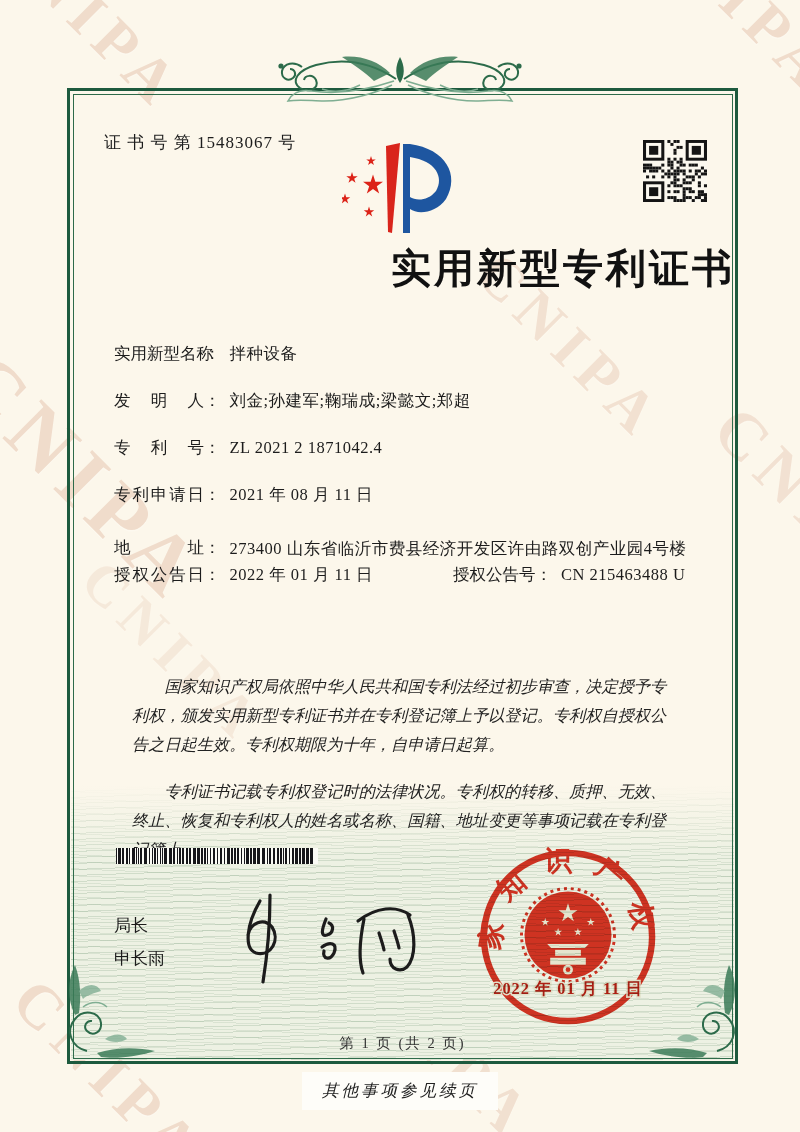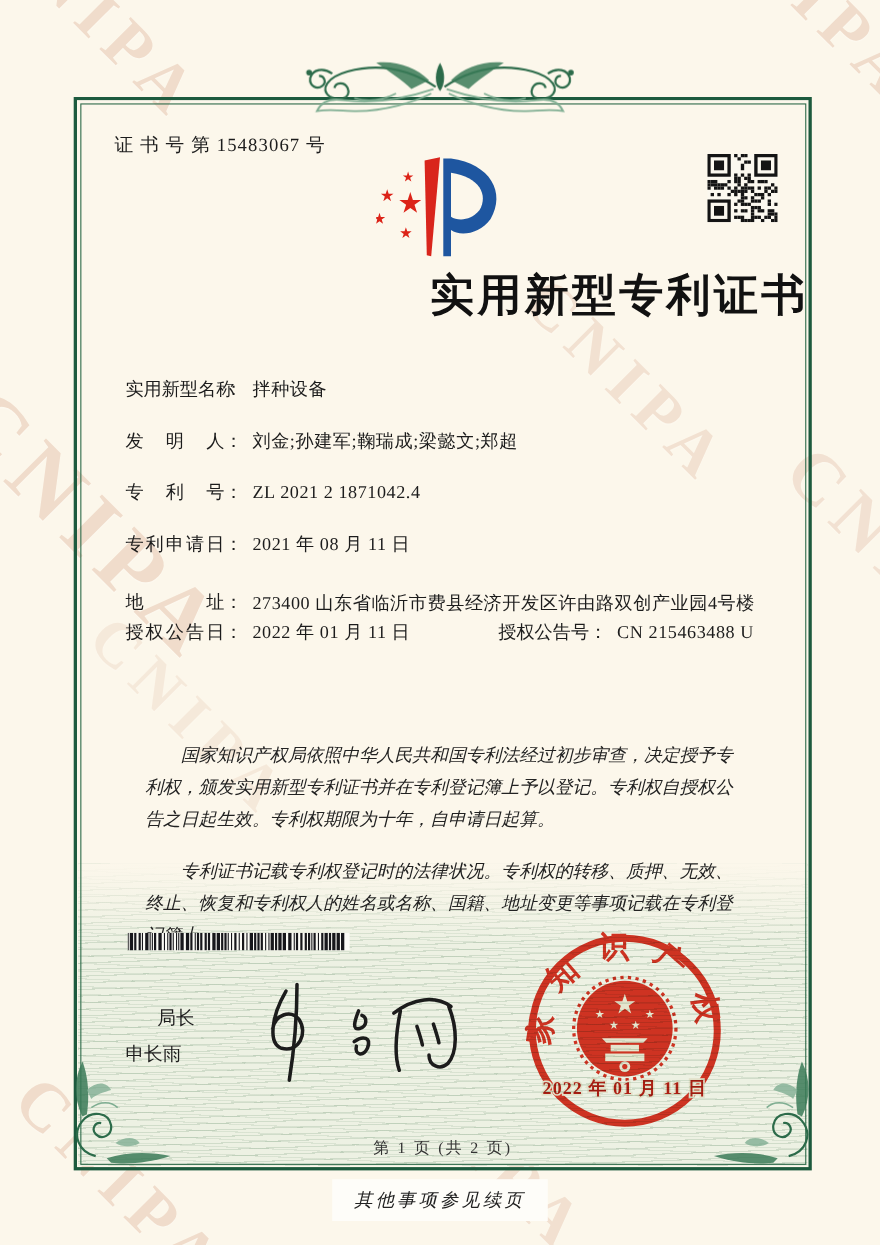--- a/index.html
+++ b/index.html
@@ -16,42 +16,42 @@
          border:3.5px solid #1d5a3e;box-sizing:border-box;z-index:1;}
   .frame::after{content:"";position:absolute;inset:2.5px;border:1px solid #2e6b4a;pointer-events:none;}
   .waves{position:absolute;left:1px;right:1px;bottom:1px;top:694px;
          background-color:#edf1e3;
          background-image:
            linear-gradient(180deg,#fcf7eb 0px,rgba(252,247,235,0) 72px),
            repeating-linear-gradient(178deg,rgba(105,145,110,.22) 0 1px,rgba(0,0,0,0) 1px 6px),
            repeating-linear-gradient(182.5deg,rgba(105,145,110,.15) 0 1px,rgba(0,0,0,0) 1px 7px);}
   .orn{position:absolute;z-index:3;}
   
-  .cert-no{position:absolute;left:34px;top:29px;font-size:17px;letter-spacing:1px;text-align:center;}
+  .cert-no{position:absolute;left:34px;top:40px;font-size:17px;letter-spacing:1px;text-align:center;}
   .qr{position:absolute;left:573px;top:49px;width:64px;height:62px;}
   .logo{position:absolute;left:272px;top:44px;width:124px;height:102px;}
   .title{position:absolute;left:0;top:150px;width:100%;text-align:right;
          font-size:40px;font-weight:bold;letter-spacing:3px;color:#111;}
   
   .fields{position:absolute;left:44px;top:252px;width:584px;font-size:16.5px;}
   .row{line-height:21px;margin-bottom:26px;white-space:nowrap;}
   .lbl{display:inline-block;width:90px;text-align:justify;text-align-last:justify;vertical-align:top;}
   .cln{margin-right:9px;}
   .val{letter-spacing:.5px;}
   .row-addr{margin-bottom:4px;margin-top:32px;}
   .row-addr .val{display:inline-block;width:474px;white-space:normal;line-height:23px;vertical-align:top;}
   .pair2{margin-left:80px;}
   
   .paras{position:absolute;left:44px;top:564px;width:580px;font-size:16.2px;
          line-height:29px;font-style:italic;color:#222;}
   .paras p{margin:18px;text-indent:2em;}
   
   .barcode{position:absolute;left:46px;top:757px;width:202px;height:16px;z-index:4;}
   .signer-title{position:absolute;left:44px;top:823px;font-size:17px;z-index:4;
-                font-family:"Liberation Sans","DejaVu Sans",sans-serif;margin-left:29px;}
+                font-family:"Liberation Sans","DejaVu Sans",sans-serif;}
   .signer-name{position:absolute;left:44px;top:856px;font-size:17px;z-index:4;
                font-family:"Liberation Sans","DejaVu Sans",sans-serif;text-align:center;}
   .sig{position:absolute;left:160px;top:800px;width:190px;height:95px;z-index:4;}
   .seal{position:absolute;left:407px;top:755px;width:182px;height:182px;z-index:5;
         mix-blend-mode:multiply;opacity:.95;}
   .page-info{position:absolute;left:0;top:943px;width:100%;text-align:center;
              font-size:14.5px;color:#333;z-index:4;letter-spacing:2px;}
   .note{position:absolute;left:50%;transform:translateX(-50%);top:1072px;
         background:#fefdf9;padding:8px 20px;font-size:16.5px;font-style:italic;
         letter-spacing:3px;z-index:2;color:#222;}

